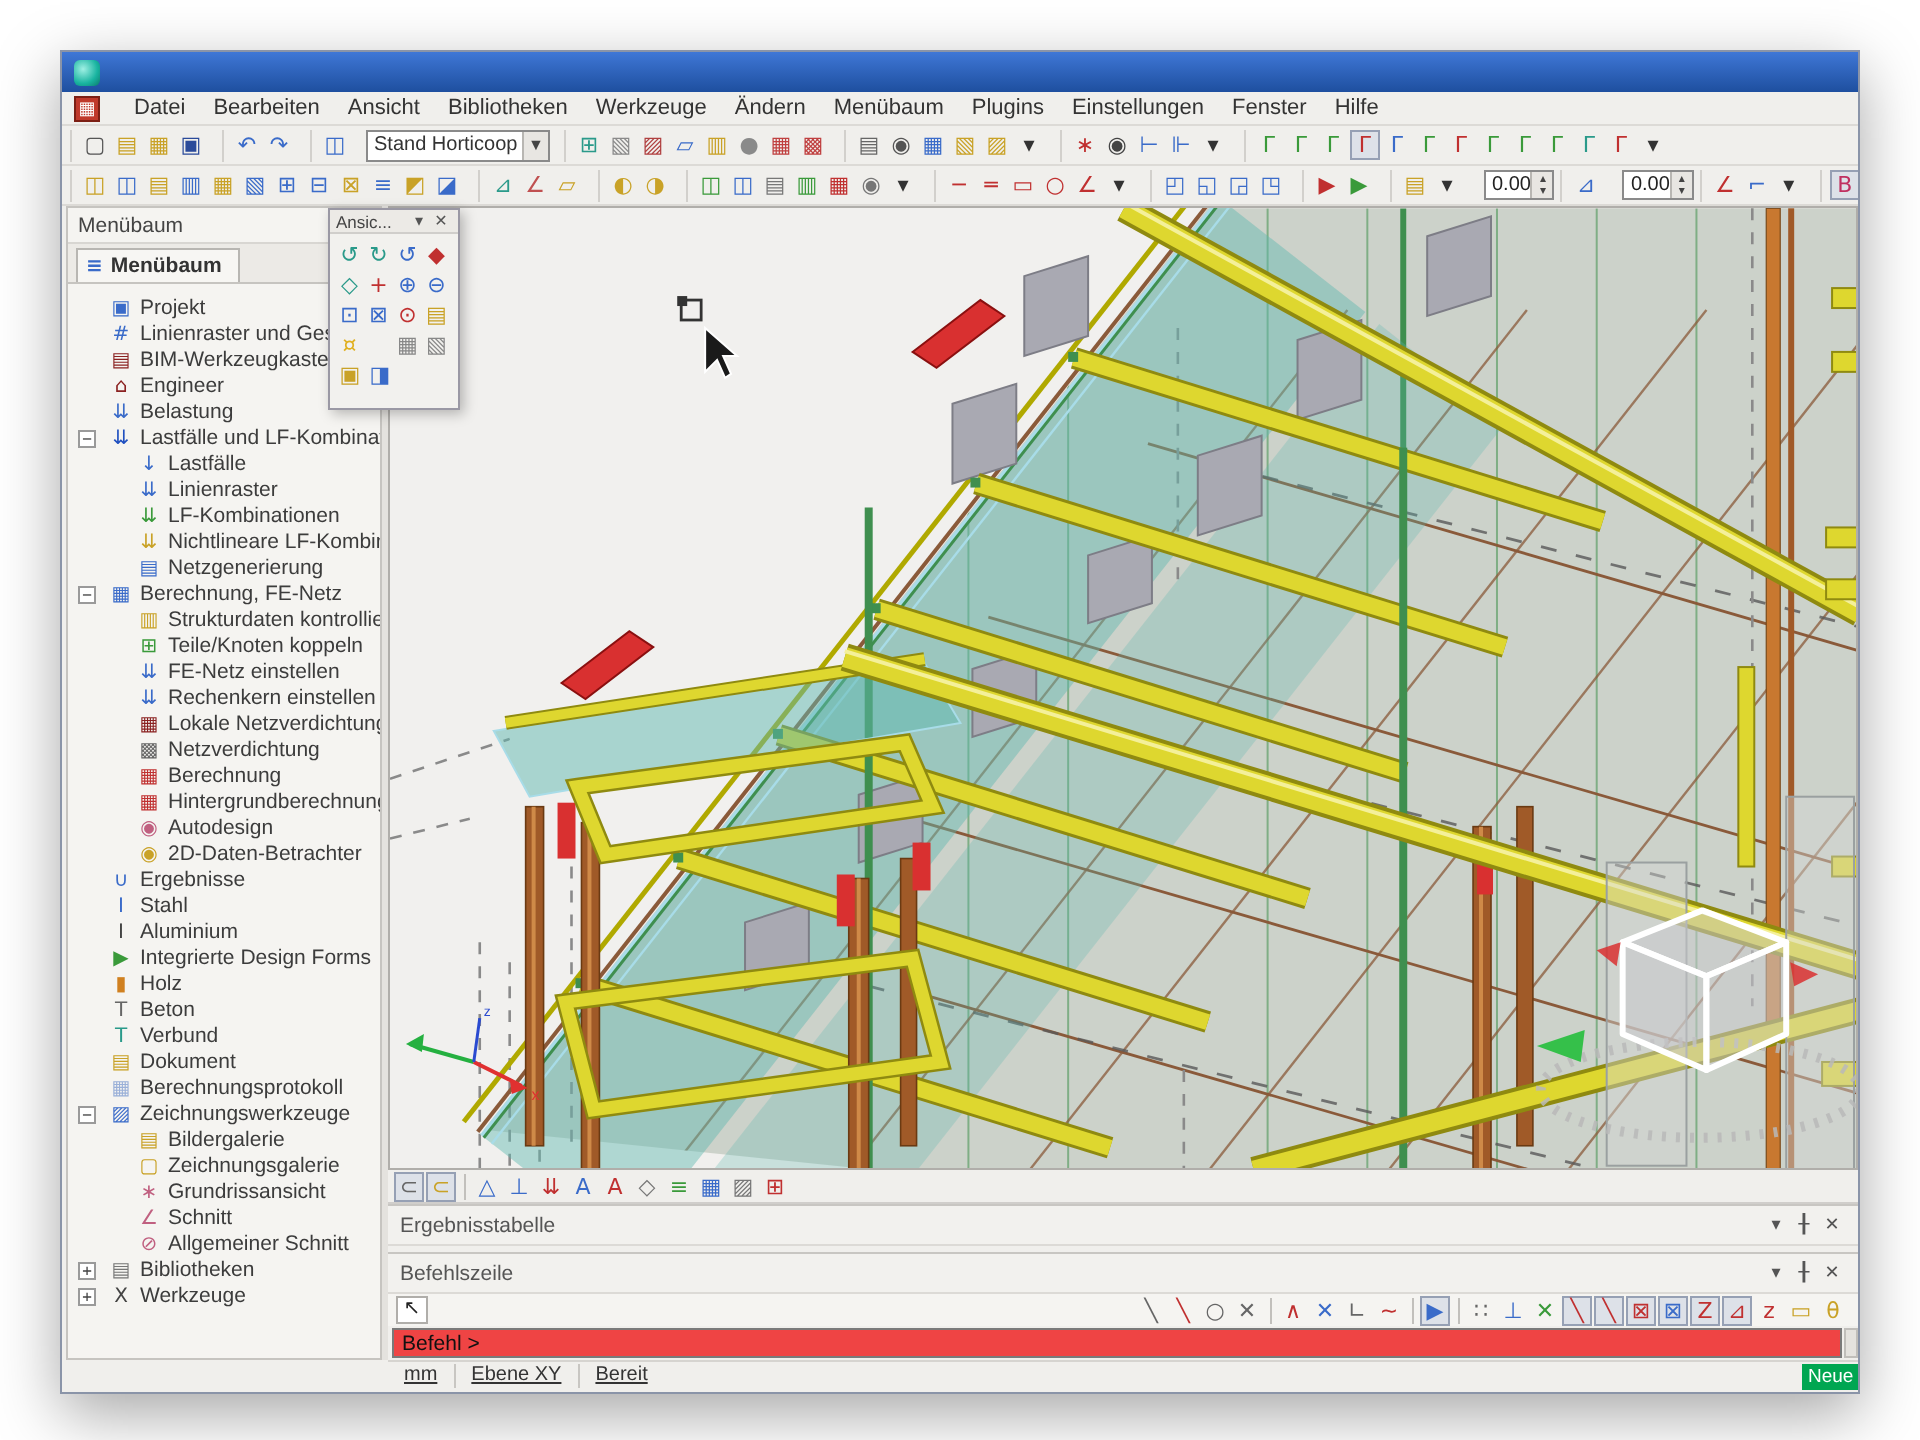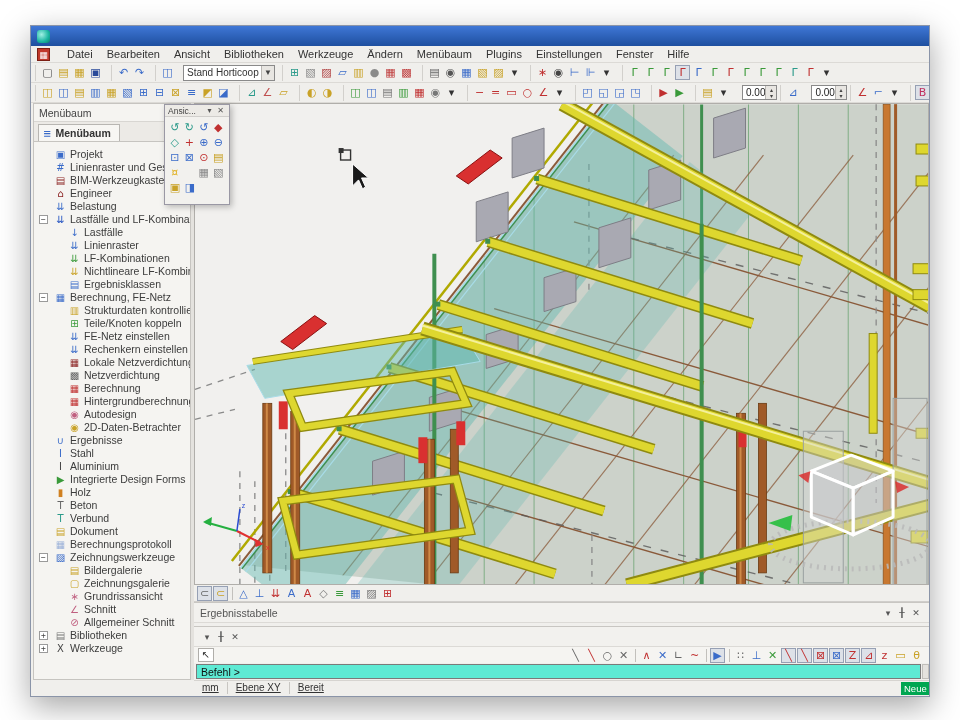--- a/index.html
+++ b/index.html
@@ -68,21 +68,21 @@
     border-bottom:1px solid #dcdad6;display:flex;align-items:center;font-size:10.5px;color:#555;padding:0 6px;}
   .phead .ptitle{flex:1;}
   .phead .pbtn{width:14px;height:13px;font-size:9px;line-height:12px;text-align:center;color:#555;
     border:1px solid transparent;background:transparent;font-family:"DejaVu Sans",sans-serif;padding:0;}
   .ph1{top:576px;} .ph2{top:600px;}
   .cmdrow{position:absolute;left:163px;top:621px;width:735px;height:16px;background:#f5f4f1;display:flex;
     align-items:center;padding:0 4px;}
   .cmdcur{width:16px;height:14px;border:1px solid #b0aeaa;background:#fff;font-size:10px;line-height:12px;
     text-align:center;color:#222;font-family:"DejaVu Sans",sans-serif;padding:0;}
   .snapbar{margin-left:auto;display:flex;align-items:center;}
-  .cmdinputwrap{position:absolute;left:165px;top:638px;width:725px;height:15px;background:#5eead4;
+  .cmdinputwrap{position:absolute;left:165px;top:638px;width:725px;height:15px;background:#ef4444;
     border:1px solid #7a7a7a;display:flex;align-items:center;}
   .cmdinput{border:none;outline:none;width:100%;font-size:10.5px;color:#111;padding:0 4px;background:transparent;
     font-family:"Liberation Sans",sans-serif;}
   .cmdgut{position:absolute;left:891px;top:638px;width:7px;height:15px;background:#e4e2de;border:1px solid #c0beba;}
   
   .statusbar{position:absolute;left:163px;top:654px;width:735px;height:15px;background:#f0efec;display:flex;
     align-items:center;font-size:10px;color:#333;border-top:1px solid #d6d4d0;}
   .scell{padding:0 8px;border-right:1px solid #c8c6c2;height:12px;line-height:12px;text-decoration:underline;}
   .badge{position:absolute;right:0;top:1px;height:13px;line-height:13px;background:var(--status_badge);color:#fff;
     padding:0 3px;width:28px;overflow:hidden;white-space:nowrap;font-size:9.5px;}
@@ -472,21 +472,21 @@
         <div class="trow" style="padding-left: 34px;">
           <span class="ticon" style="color: rgb(58, 154, 58);">⇊</span>
           <span>LF-Kombinationen</span>
         </div>
         <div class="trow" style="padding-left: 34px;">
           <span class="ticon" style="color: rgb(201, 162, 39);">⇊</span>
           <span>Nichtlineare LF-Kombinationen</span>
         </div>
         <div class="trow" style="padding-left: 34px;">
           <span class="ticon" style="color: rgb(58, 107, 201);">▤</span>
-          <span>Ergebnisklassen</span>
+          <span>Netzgenerierung</span>
         </div>
         <div class="trow" style="padding-left: 20px;">
           <span class="texp">−</span>
           <span class="ticon" style="color: rgb(58, 107, 201);">▦</span>
           <span>Berechnung, FE-Netz</span>
         </div>
         <div class="trow" style="padding-left: 34px;">
           <span class="ticon" style="color: rgb(201, 162, 39);">▥</span>
           <span>Strukturdaten kontrollieren</span>
         </div>
@@ -918,20 +918,21 @@
     </div>
 
   <div class="phead ph1">
     <span class="ptitle">Ergebnisstabelle</span>
     <button class="pbtn">▾</button>
     <button class="pbtn" style="font-family:'DejaVu Sans Mono',monospace;">╂</button>
     <button class="pbtn">✕</button>
   </div>
 
   <div class="phead ph2">
+    <span class="ptitle">Befehlszeile</span>
     <button class="pbtn">▾</button>
     <button class="pbtn" style="font-family:'DejaVu Sans Mono',monospace;">╂</button>
     <button class="pbtn">✕</button>
   </div>
 
   <div class="cmdrow">
     <button class="cmdcur">↖</button>
     <span class="snapbar" id="snapbar">
         <button class="tbi">
           <span class="g" style="color: rgb(102, 102, 102);">╲</span>

